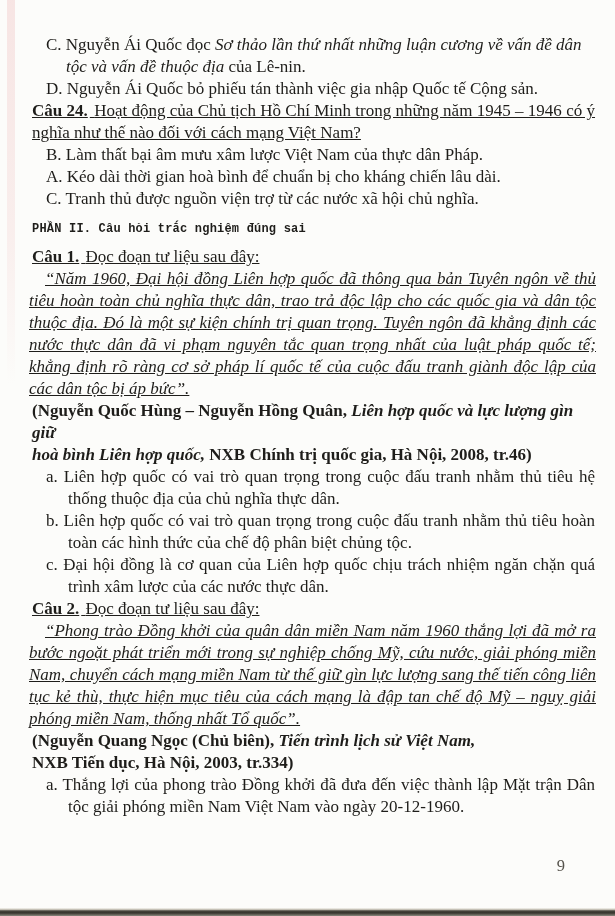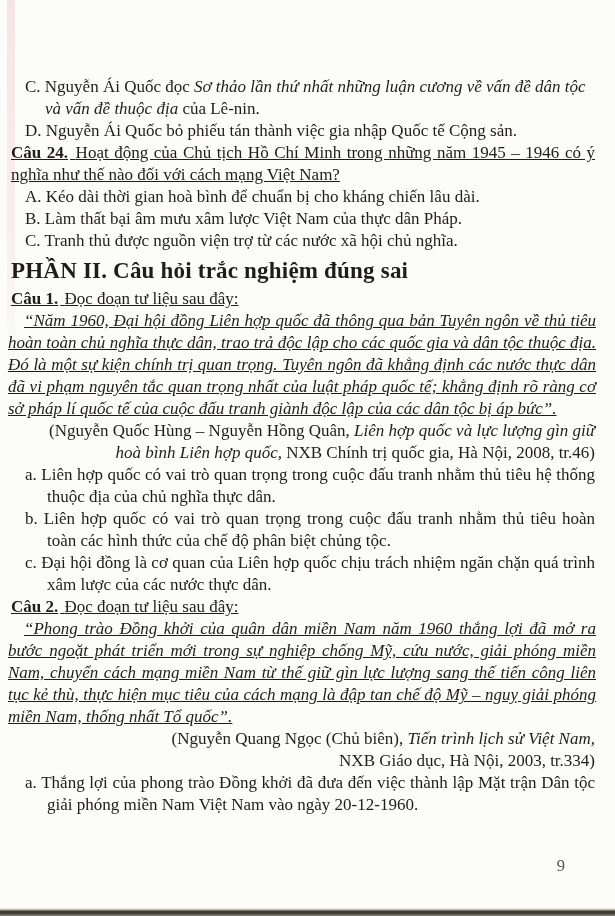--- a/index.html
+++ b/index.html
@@ -6,53 +6,53 @@
   .page {
     position:relative;
     width:615px; height:916px;
     background:#fcfcfa;
     overflow:hidden;
     font-family:"Liberation Serif", serif;
     font-size:17px; line-height:22px;
     color:#1e1d1a;
     -webkit-font-smoothing:antialiased;
   }
-  .content { position:absolute; top:34px; left:11px; right:20px;margin-top:42px; }
+  .content { position:absolute; top:34px; left:32px; right:20px; }
 
   p { margin:0; }
   .i { font-style:italic; }
   .lab { font-weight:bold; }
 
   
   .opt  { margin-left:14px; padding-left:20px; text-indent:-20px; }
   .stmt { margin-left:14px; padding-left:22px; text-indent:-22px; text-align:justify; }
 
   
   .qstem { text-align:justify;text-decoration:underline; }
   .qstem .lab { margin-right:2px; }
 
   
   .part-heading {
-    font-family:Liberation Serif, serif;
+    font-family:Liberation Mono, monospace;
     font-weight:bold;
-    font-size:23px;
+    font-size:12px;
     margin-top:8px; margin-bottom:6px;
     letter-spacing:0.2px;
   }
 
   
   .quote {
     font-style:italic;
     text-align:justify;
     text-indent:16px;
     margin-left:-3px; margin-right:-1px;text-decoration:underline;
   }
 
   
-  .cite { text-align:right; }
+  .cite { text-align:left;font-weight:bold; }
 
   
   .page-number {
     position:absolute;
     top:855px; right:50px;
     font-size:16.5px;
     color:#56534c;
   }
 
   
@@ -80,37 +80,37 @@
 
 <div class="page">
   <div class="scan-edge-left"></div>
 
   <div class="content">
 
     <p class="opt"><span class="lab-letter">C.</span> <span><span>Nguyễn Ái Quốc đọc </span><span class="i">Sơ thảo lần thứ nhất những luận cương về vấn đề dân tộc và vấn đề thuộc địa</span><span> của Lê-nin.</span></span></p>
     <p class="opt"><span>D.</span> <span>Nguyễn Ái Quốc bỏ phiếu tán thành việc gia nhập Quốc tế Cộng sản.</span></p>
 
     <p class="qstem"><span class="lab">Câu 24.</span> <span>Hoạt động của Chủ tịch Hồ Chí Minh trong những năm 1945 – 1946 có ý nghĩa như thế nào đối với cách mạng Việt Nam?</span></p>
+    <p class="opt"><span>B.</span> <span>Làm thất bại âm mưu xâm lược Việt Nam của thực dân Pháp.</span></p>
     <p class="opt"><span>A.</span> <span>Kéo dài thời gian hoà bình để chuẩn bị cho kháng chiến lâu dài.</span></p>
-    <p class="opt"><span>B.</span> <span>Làm thất bại âm mưu xâm lược Việt Nam của thực dân Pháp.</span></p>
     <p class="opt"><span>C.</span> <span>Tranh thủ được nguồn viện trợ từ các nước xã hội chủ nghĩa.</span></p>
 
     <p class="part-heading">PHẦN II. Câu hỏi trắc nghiệm đúng sai</p>
 
     <p class="qstem"><span class="lab">Câu 1.</span> <span>Đọc đoạn tư liệu sau đây:</span></p>
     <p class="quote">“Năm 1960, Đại hội đồng Liên hợp quốc đã thông qua bản Tuyên ngôn về thủ tiêu hoàn toàn chủ nghĩa thực dân, trao trả độc lập cho các quốc gia và dân tộc thuộc địa. Đó là một sự kiện chính trị quan trọng. Tuyên ngôn đã khẳng định các nước thực dân đã vi phạm nguyên tắc quan trọng nhất của luật pháp quốc tế; khẳng định rõ ràng cơ sở pháp lí quốc tế của cuộc đấu tranh giành độc lập của các dân tộc bị áp bức”.</p>
     <p class="cite"><span>(Nguyễn Quốc Hùng – Nguyễn Hồng Quân, </span><span class="i">Liên hợp quốc và lực lượng gìn giữ</span></p>
     <p class="cite"><span class="i">hoà bình Liên hợp quốc,</span><span> NXB Chính trị quốc gia, Hà Nội, 2008, tr.46)</span></p>
     <p class="stmt"><span>a.</span> <span>Liên hợp quốc có vai trò quan trọng trong cuộc đấu tranh nhằm thủ tiêu hệ thống thuộc địa của chủ nghĩa thực dân.</span></p>
     <p class="stmt"><span>b.</span> <span>Liên hợp quốc có vai trò quan trọng trong cuộc đấu tranh nhằm thủ tiêu hoàn toàn các hình thức của chế độ phân biệt chủng tộc.</span></p>
     <p class="stmt"><span>c.</span> <span>Đại hội đồng là cơ quan của Liên hợp quốc chịu trách nhiệm ngăn chặn quá trình xâm lược của các nước thực dân.</span></p>
 
     <p class="qstem"><span class="lab">Câu 2.</span> <span>Đọc đoạn tư liệu sau đây:</span></p>
     <p class="quote">“Phong trào Đồng khởi của quân dân miền Nam năm 1960 thắng lợi đã mở ra bước ngoặt phát triển mới trong sự nghiệp chống Mỹ, cứu nước, giải phóng miền Nam, chuyển cách mạng miền Nam từ thế giữ gìn lực lượng sang thế tiến công liên tục kẻ thù, thực hiện mục tiêu của cách mạng là đập tan chế độ Mỹ – nguỵ giải phóng miền Nam, thống nhất Tổ quốc”.</p>
     <p class="cite"><span>(Nguyễn Quang Ngọc (Chủ biên), </span><span class="i">Tiến trình lịch sử Việt Nam,</span></p>
-    <p class="cite"><span>NXB Giáo dục, Hà Nội, 2003, tr.334)</span></p>
+    <p class="cite"><span>NXB Tiến dục, Hà Nội, 2003, tr.334)</span></p>
     <p class="stmt"><span>a.</span> <span>Thắng lợi của phong trào Đồng khởi đã đưa đến việc thành lập Mặt trận Dân tộc giải phóng miền Nam Việt Nam vào ngày 20-12-1960.</span></p>
 
   </div>
 
   <div class="page-number">9</div>
   <div class="scan-edge-bottom"></div>
 </div>
 
 </body></html>

